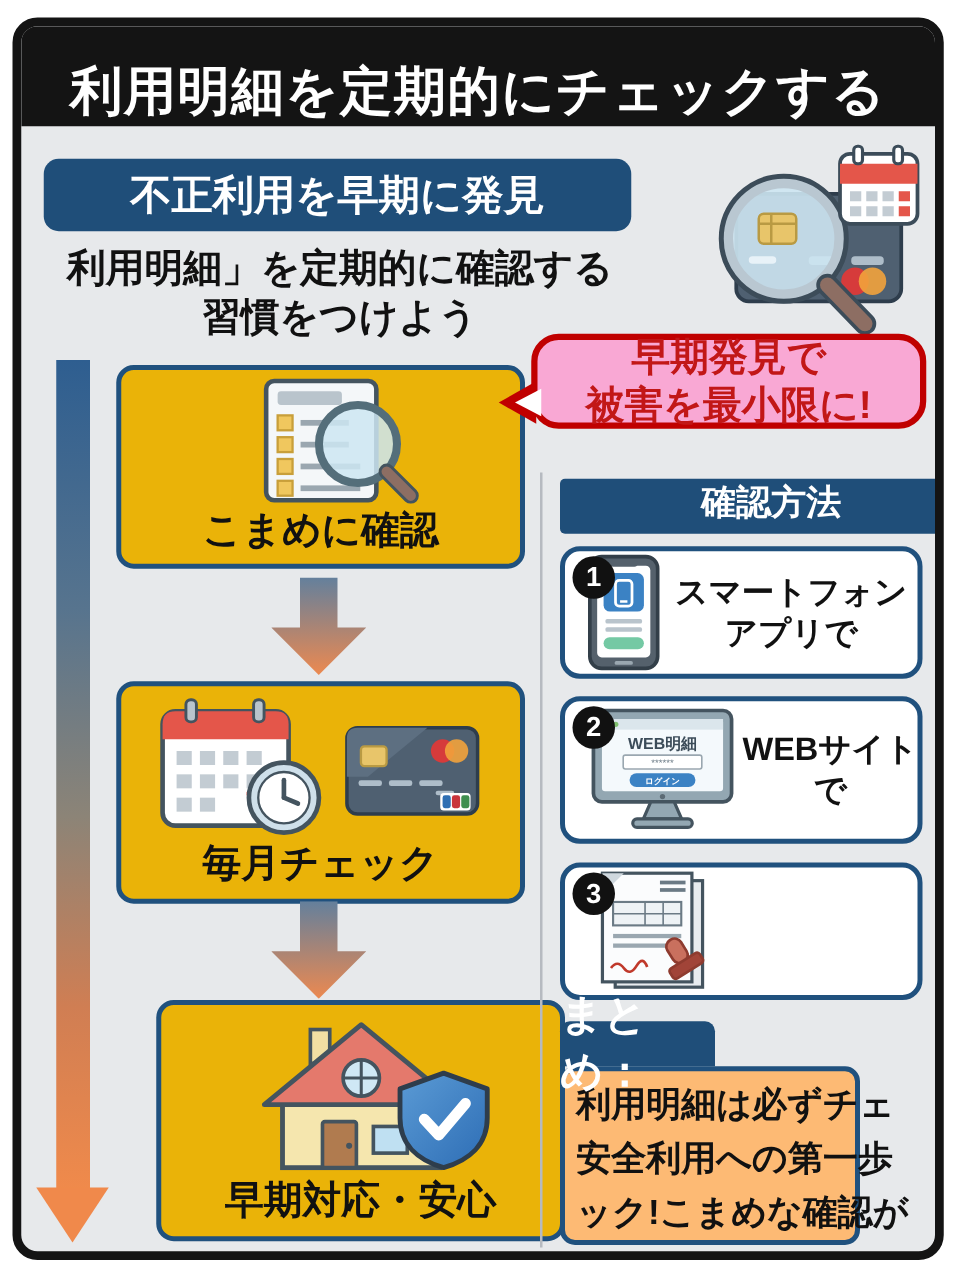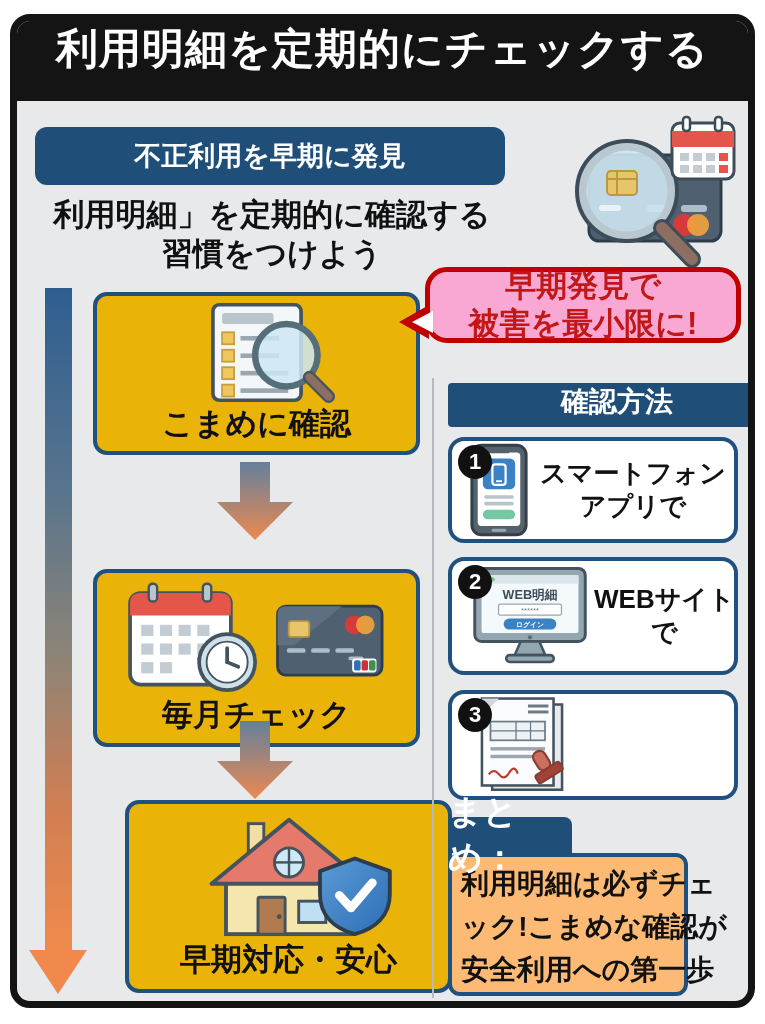--- a/index.html
+++ b/index.html
@@ -4,26 +4,26 @@
 <style>
   * { margin:0; padding:0; box-sizing:border-box; }
   html,body { width:765px; height:1024px; background:#ffffff;
     font-family:"Liberation Sans","DejaVu Sans",sans-serif; }
   .page { position:relative; width:765px; height:1024px; background:#ffffff; overflow:hidden; }
 
   .frame { position:absolute; left:10px; top:14px; width:745px; height:994px;
     border:7px solid #141414; border-radius:20px; background:#e7e9eb; overflow:hidden; }
 
   .title-bar { position:absolute; left:0; top:0; width:731px; height:80px;
-    background:#141414; display:flex; align-items:flex-start; justify-content:center; }
+    background:#141414; display:flex; align-items:flex-end; justify-content:center; }
   .title-bar h1 { color:#ffffff; font-size:42px; font-weight:900; letter-spacing:1px; white-space:nowrap; }
 
   .section-header { position:absolute; left:18px; top:106px; width:470px; height:58px;
     background:#1f4e79; border-radius:12px; display:flex; align-items:center; justify-content:center; }
-  .section-header span { color:#ffffff; font-size:27px; font-weight:800; white-space:nowrap; }
+  .section-header span { color:#ffffff; font-size:33px; font-weight:800; white-space:nowrap; }
 
   .hero-icon { position:absolute; left:512px; top:92px; width:212px; height:155px; }
 
   .intro { position:absolute; left:0; top:174px; width:510px; text-align:center;
     font-size:31px; font-weight:800; color:#111; line-height:39px; }
 
   .bubble { position:absolute; left:408px; top:246px; width:316px; height:76px;
     background:#f9a8d4; border:5px solid #c00000; border-radius:22px;
     display:flex; flex-direction:column; align-items:center; justify-content:center; z-index:5; }
   .bubble .b-line { color:#c21717; font-size:31px; font-weight:900; line-height:38px; white-space:nowrap; }
@@ -35,21 +35,21 @@
   .flow-arrow-shaft { position:absolute; left:28px; top:267px; width:27px; height:664px;
     background:linear-gradient(180deg,#2e5e90 0%,#57748e 30%,#8c8477 55%,#d07e53 78%,#f08a4b 100%); }
   .flow-arrow-head { position:absolute; left:12px; top:929px; width:0; height:0;
     border-left:29px solid transparent; border-right:29px solid transparent; border-top:44px solid #f0894b; }
 
   .flow-box { position:absolute; left:76px; width:327px; background:#eab308;
     border:4px solid #20517e; border-radius:14px;
     display:flex; flex-direction:column; align-items:center; justify-content:space-evenly; padding:6px 0; }
   .flow-box .label { font-size:31px; font-weight:900; color:#111; white-space:nowrap; }
   #flow-box-1 { top:271px; height:163px; }
-  #flow-box-2 { top:548px; height:178px; }
+  #flow-box-2 { top:524px; height:178px; }
   #flow-box-3 { top:779px; height:193px;margin-left:32px; }
 
   .step-arrow { position:absolute; left:200px; width:76px; height:78px; }
   #step-arrow-1 { top:441px; }
   #step-arrow-2 { top:700px; }
 
   .divider { position:absolute; left:415px; top:357px; width:2px; height:620px; background:#b6bac0; }
 
   .methods-header { position:absolute; left:431px; top:362px; width:338px; height:44px;
     background:#1f4e79; border-radius:4px; display:flex; align-items:flex-start; justify-content:center; }
@@ -316,18 +316,18 @@
           <rect x="79" y="85" width="33" height="11" rx="3" fill="#a14438" stroke="#8e3b2f" stroke-width="2.5"></rect>
         </g>
       </svg>
       <div class="method-text">
       </div>
     </div>
 
     <div class="summary-tab">まとめ：</div>
     <div class="summary-box">
       <div>利用明細は必ずチェ</div>
+      <div>安全利用への第一歩</div>
       <div>ック!こまめな確認が</div>
-      <div>安全利用への第一歩</div>
     </div>
 
   </div>
 </div>
 
 </body></html>

